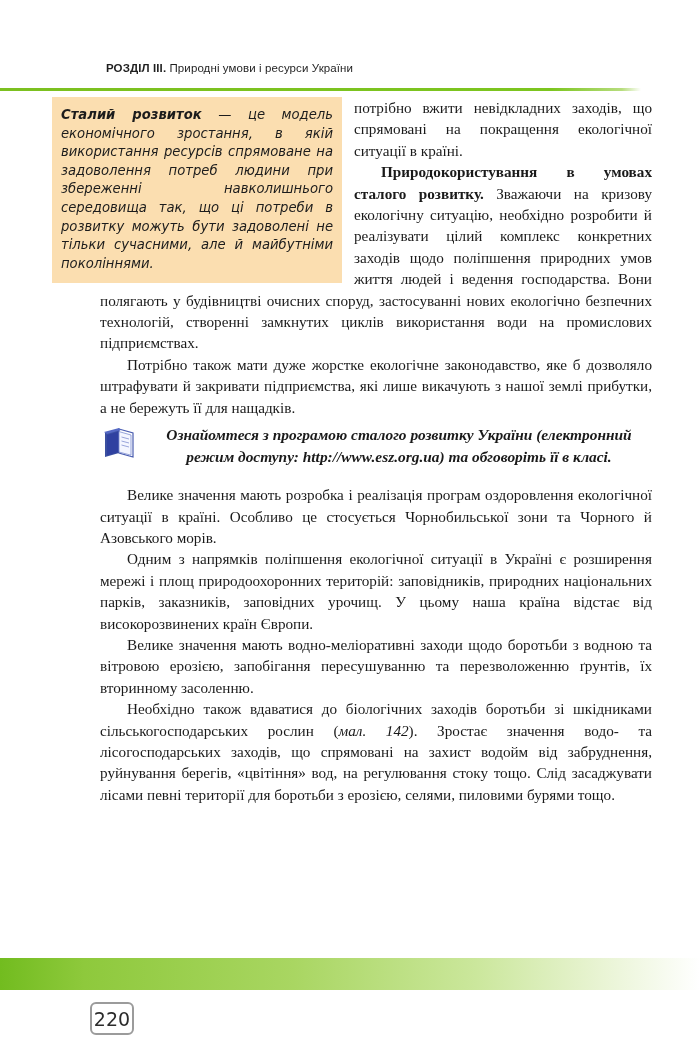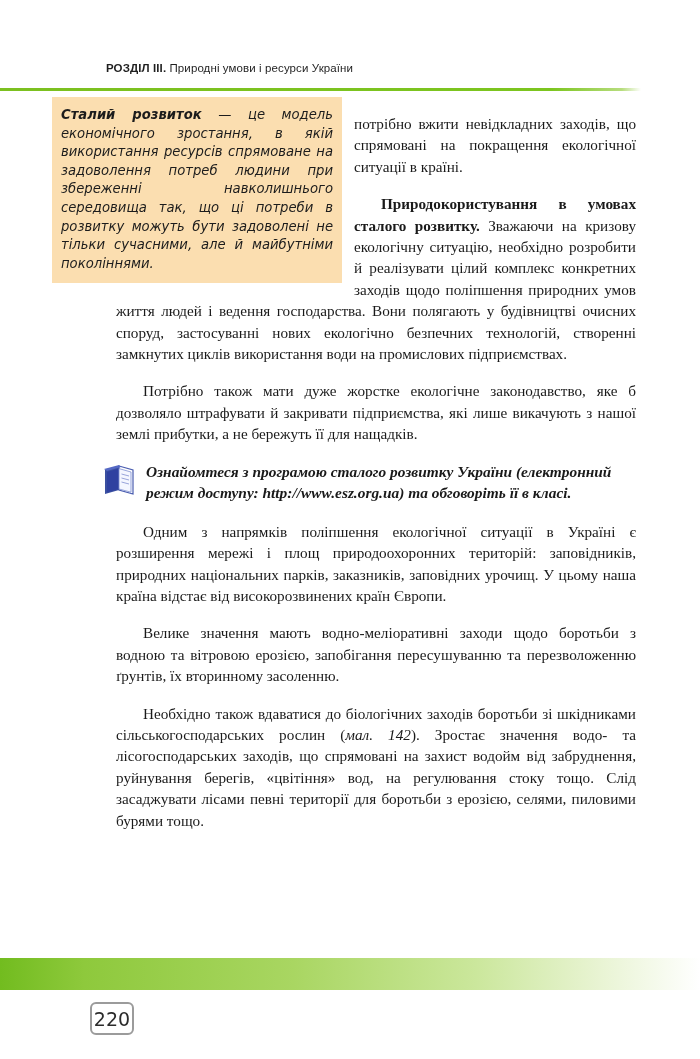--- a/index.html
+++ b/index.html
@@ -46,21 +46,21 @@
     left: 100px;
     top: 97px;
     width: 552px;
     font-size: 15.2px;
     line-height: 21.4px;
     text-align: justify;
     text-justify: inter-word;
     hyphens: manual;
   }
   #text-column p {
-    margin: 16px;
+    margin: 0;
   }
   p.indent {
     text-indent: 27px;
   }
   .lead {
     font-weight: bold;
   }
   .figref {
     font-style: italic;
   }
@@ -90,29 +90,29 @@
     margin-left: -48px;
   }
   #definition-box .term {
     font-weight: bold;
     font-style: italic;
   }
 
   
   #task-callout {
     position: relative;
-    margin: 6px 0 4px 0;
+    margin: 6px 0 16px 0;
     padding-left: 46px;
     min-height: 44px;
     font-family: "Liberation Serif", serif;
     font-style: italic;
     font-weight: bold;
     font-size: 15.4px;
     line-height: 21.5px;
-    text-align: left;
+    text-align: center;
   }
   #book-icon {
     position: absolute;
     left: 2px;
     top: 2px;
     width: 38px;
     height: 34px;
   }
   #task-callout .url {
     font-style: italic;
@@ -185,20 +185,21 @@
         <path d="M17 5.6 L29 9 L29 29.2 L17 26 Z" fill="#f4f6ff" stroke="#7f8fd0" stroke-width="0.8"></path>
         <path d="M2 6 L17 2 L19 4 L5 8 Z" fill="#5468c4"></path>
         <line x1="19.5" y1="11" x2="27" y2="13" stroke="#8e9bd6" stroke-width="0.9"></line>
         <line x1="19.5" y1="15" x2="27" y2="17" stroke="#8e9bd6" stroke-width="0.9"></line>
         <line x1="19.5" y1="19" x2="27" y2="21" stroke="#8e9bd6" stroke-width="0.9"></line>
       </svg>
     </span>
     <span>Ознайомтеся з програмою сталого розвитку України (електронний режим доступу: </span><span class="url">http://www.esz.org.ua</span><span>) та обговоріть її в класі.</span>
   </div>
 
+  <p class="indent">Велике значення мають розробка і реалізація програм оздоровлення екологічної ситуації в країні. Особливо це стосується Чорнобильської зони та Чорного й Азовського морів.</p>
 
   <p class="indent">Одним з напрямків поліпшення екологічної ситуації в Україні є розширення мережі і площ природоохоронних територій: заповідників, природних національних парків, заказників, заповідних урочищ. У цьому наша країна відстає від високорозвинених країн Європи.</p>
 
   <p class="indent">Велике значення мають водно-меліоративні заходи щодо боротьби з водною та вітровою ерозією, запобігання пересушуванню та перезволоженню ґрунтів, їх вторинному засоленню.</p>
 
   <p class="indent">
     <span>Необхідно також вдаватися до біологічних заходів боротьби зі шкідниками сільськогосподарських рослин (</span><span class="figref">мал. 142</span><span>). Зростає значення водо- та лісогосподарських заходів, що спрямовані на захист водойм від забруднення, руйнування берегів, «цвітіння» вод, на регулювання стоку тощо. Слід засаджувати лісами певні території для боротьби з ерозією, селями, пиловими бурями тощо.</span>
   </p>
 
 </div>

